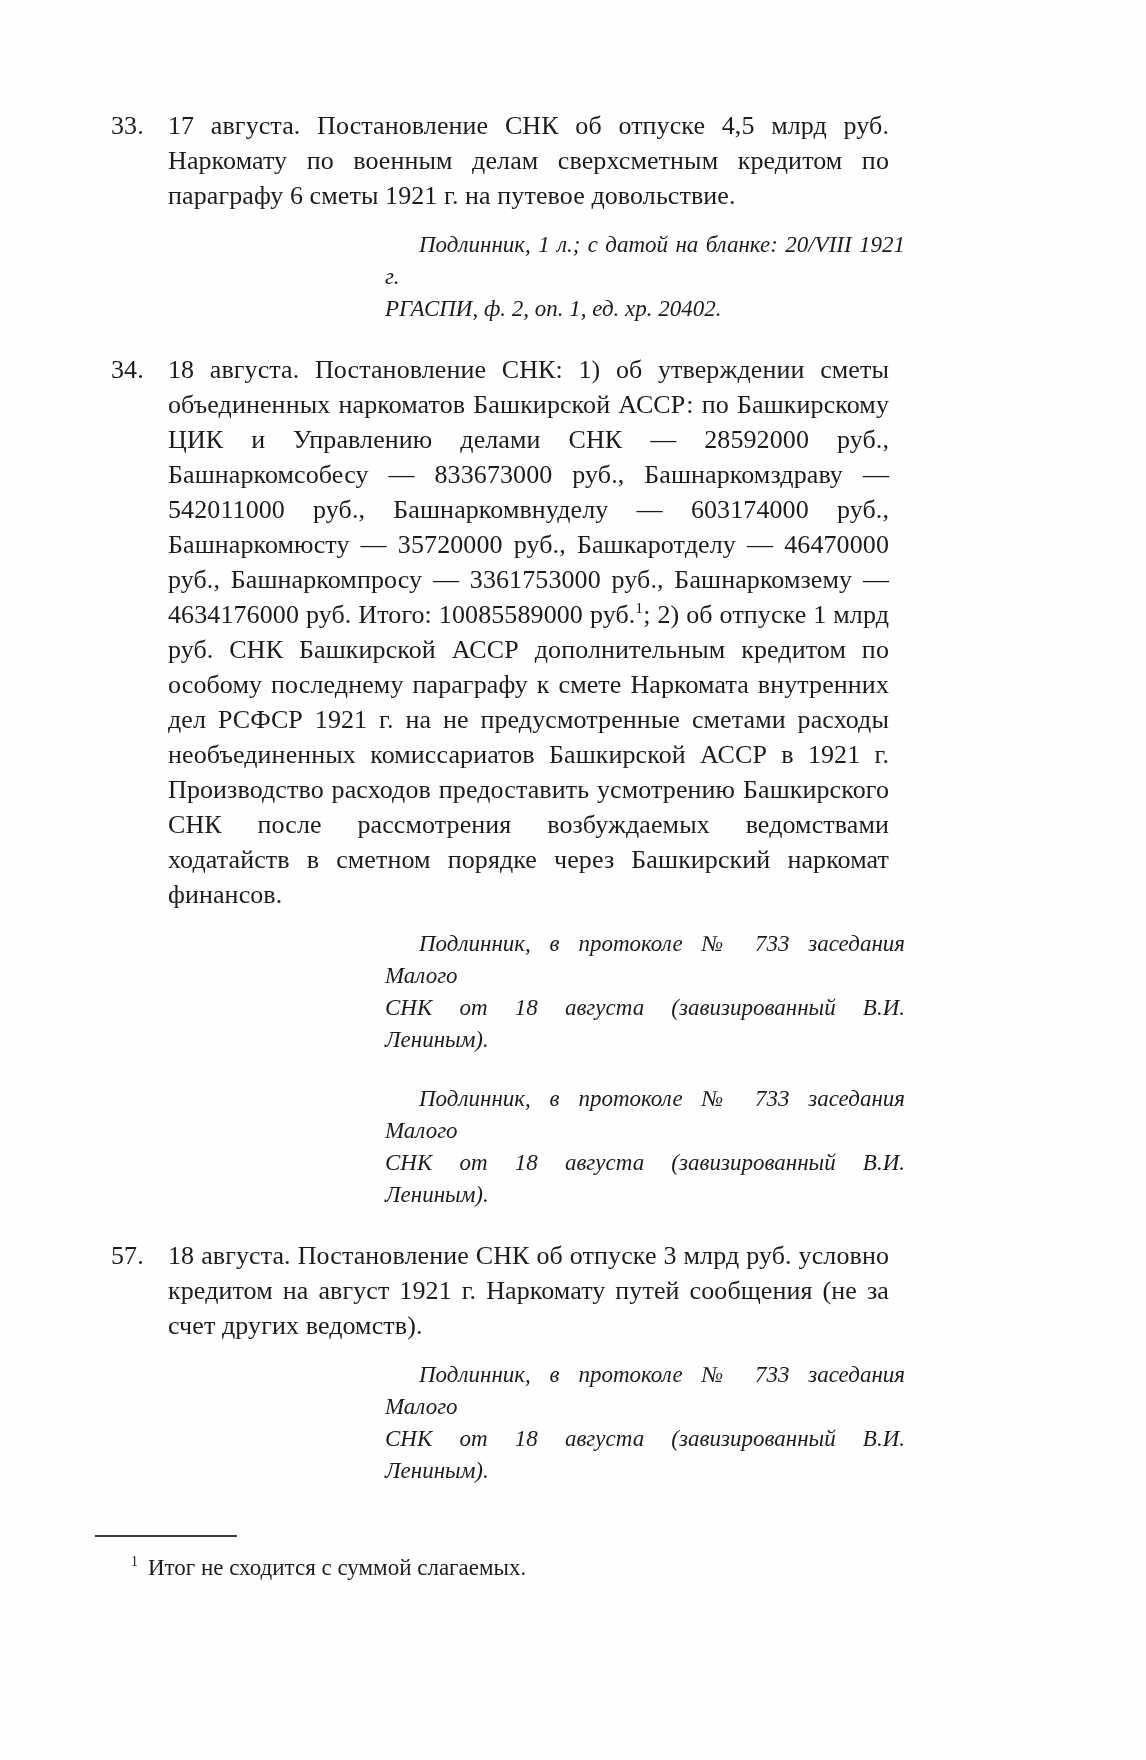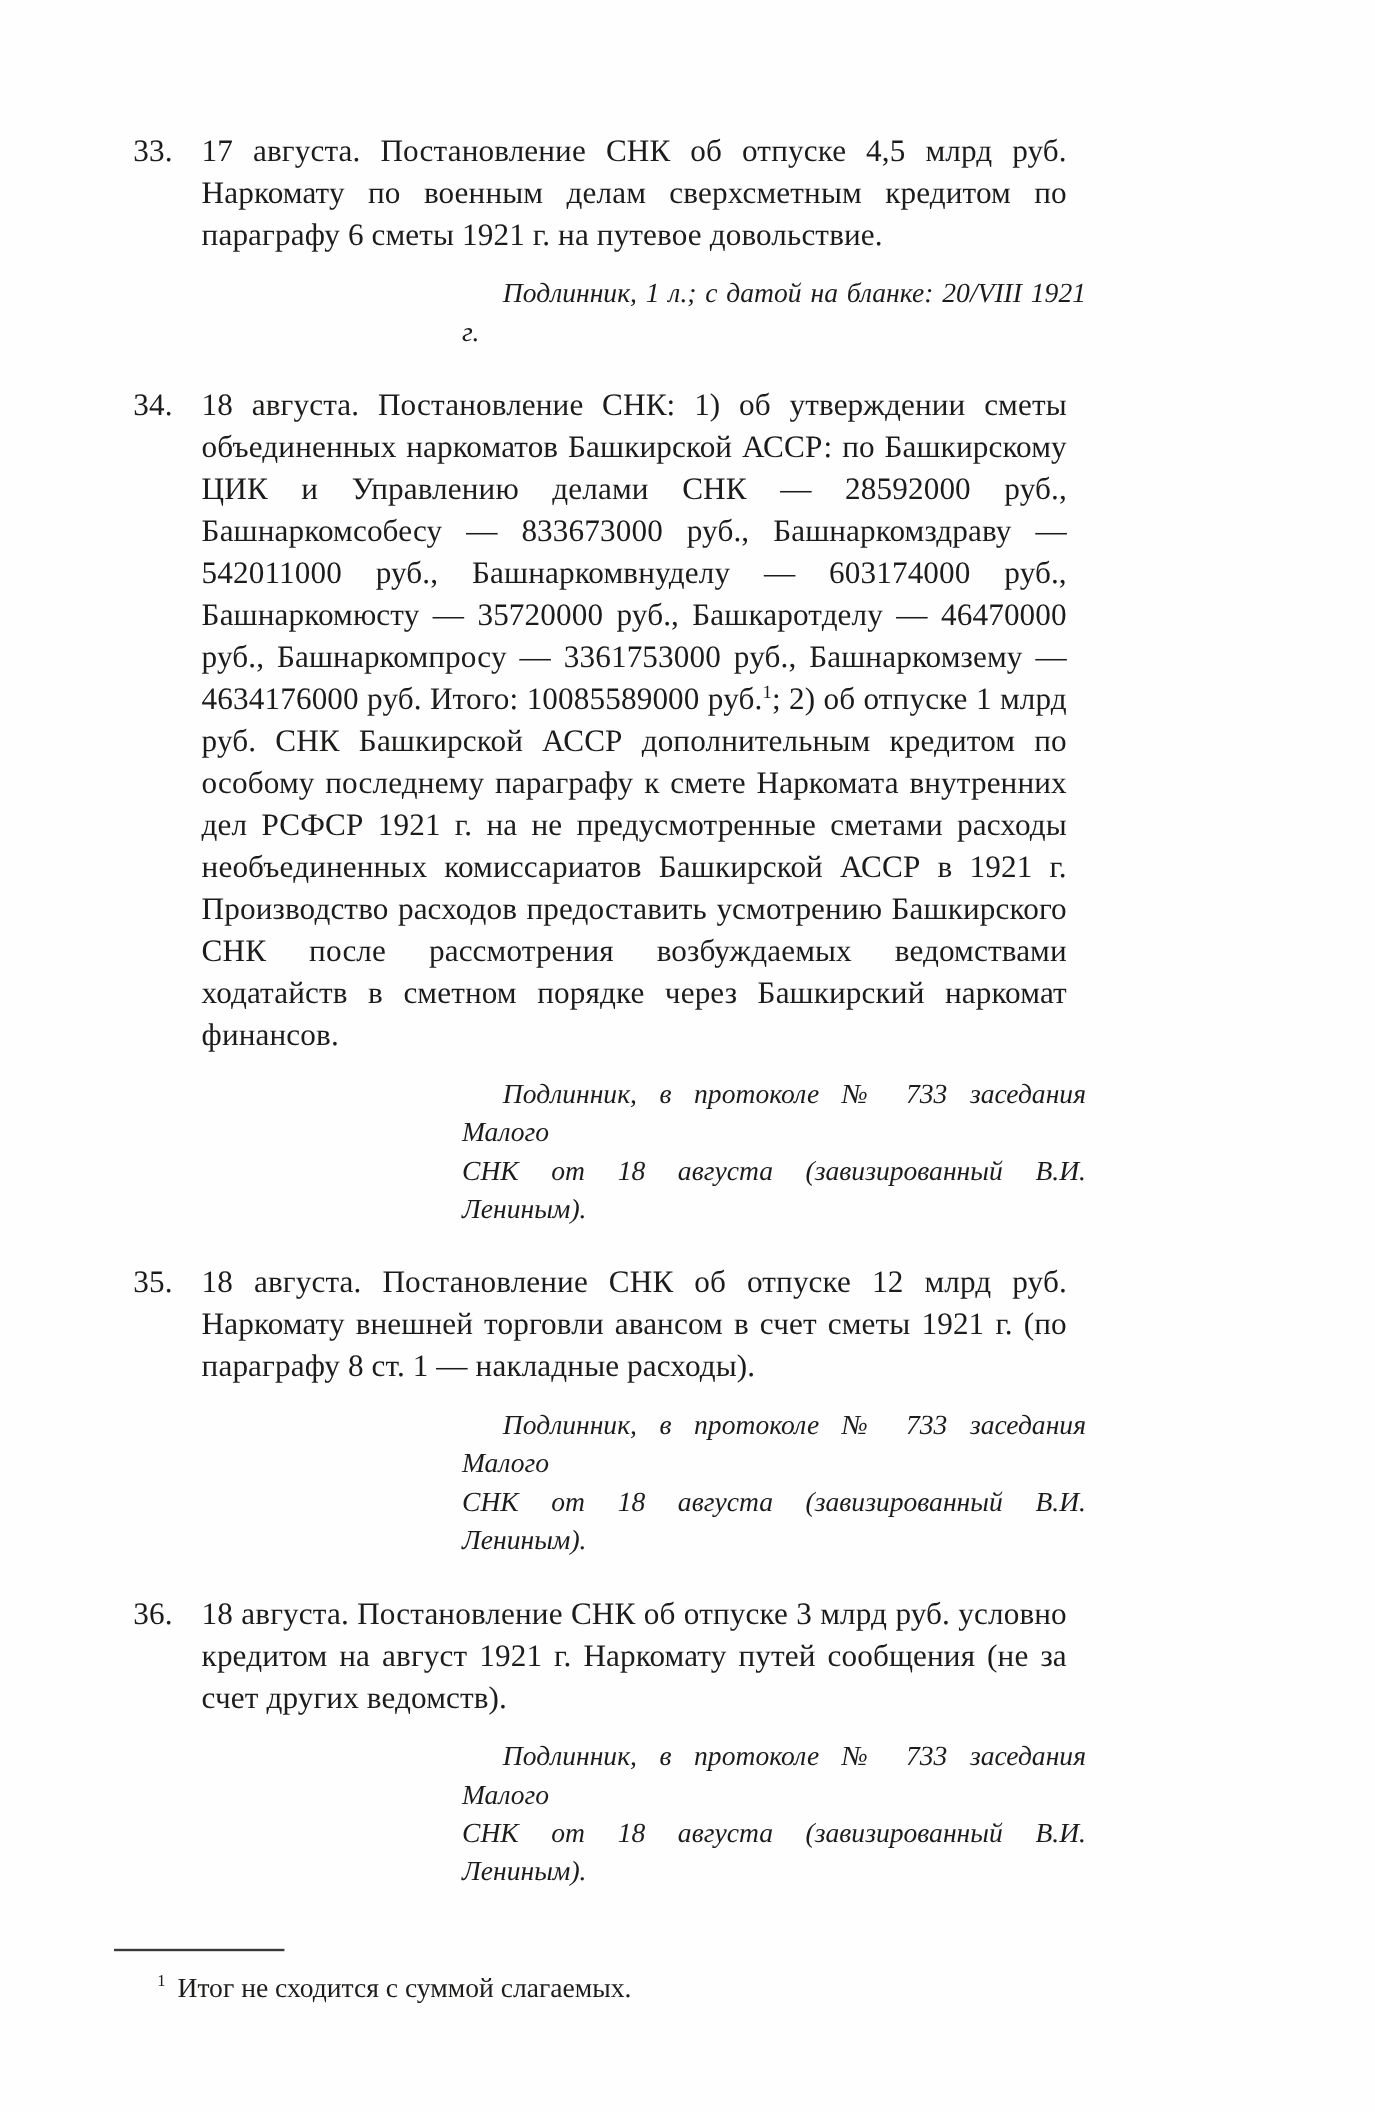--- a/index.html
+++ b/index.html
@@ -69,38 +69,38 @@
 </head>
 <body>
 
 <div class="page">
 
   <div class="entries">
       <div class="entry">
         <p class="entry-body"><span class="entry-number">33.</span><span>17 августа. Постановление СНК об отпуске 4,5 млрд руб. Наркомату по военным делам сверхсметным кредитом по параграфу 6 сметы 1921 г. на путевое довольствие.</span></p>
         <div class="entry-source">
           <div class="source-line">Подлинник, 1 л.; с датой на бланке: 20/VIII 1921 г.</div>
+          <div class="source-line">РГАСПИ, ф. 2, оп. 1, ед. хр. 20402.</div>
         </div>
       </div>
       <div class="entry">
         <p class="entry-body"><span class="entry-number">34.</span><span>18 августа. Постановление СНК: 1) об утверждении сметы объединенных наркоматов Башкирской АССР: по Башкирскому ЦИК и Управлению делами СНК — 28592000 руб., Башнаркомсобесу — 833673000 руб., Башнаркомздраву — 542011000 руб., Башнаркомвнуделу — 603174000 руб., Башнаркомюсту — 35720000 руб., Башкаротделу — 46470000 руб., Башнаркомпросу — 3361753000 руб., Башнаркомзему — 4634176000 руб. Итого: 10085589000 руб.</span><sup>1</sup><span>; 2) об отпуске 1 млрд руб. СНК Башкирской АССР дополнительным кредитом по особому последнему параграфу к смете Наркомата внутренних дел РСФСР 1921 г. на не предусмотренные сметами расходы необъединенных комиссариатов Башкирской АССР в 1921 г. Производство расходов предоставить усмотрению Башкирского СНК после рассмотрения возбуждаемых ведомствами ходатайств в сметном порядке через Башкирский наркомат финансов.</span></p>
         <div class="entry-source">
           <div class="source-line">Подлинник, в протоколе № 733 заседания Малого</div>
           <div class="source-line">СНК от 18 августа (завизированный В.И. Лениным).</div>
         </div>
       </div>
       <div class="entry">
-        <p class="entry-body"><span class="entry-number">35.</span><span>18 августа. Постановление СНК об отпуске 12 млрд руб. Наркомату внешней торговли авансом в счет сметы 1921 г. (по параграфу 8 ст. 1 — накладные расходы).</span></p>
         <div class="entry-source">
           <div class="source-line">Подлинник, в протоколе № 733 заседания Малого</div>
           <div class="source-line">СНК от 18 августа (завизированный В.И. Лениным).</div>
         </div>
       </div>
       <div class="entry">
-        <p class="entry-body"><span class="entry-number">36.</span><span>18 августа. Постановление СНК об отпуске 3 млрд руб. условно кредитом на август 1921 г. Наркомату путей сообщения (не за счет других ведомств).</span></p>
+        <p class="entry-body"><span class="entry-number">57.</span><span>18 августа. Постановление СНК об отпуске 3 млрд руб. условно кредитом на август 1921 г. Наркомату путей сообщения (не за счет других ведомств).</span></p>
         <div class="entry-source">
           <div class="source-line">Подлинник, в протоколе № 733 заседания Малого</div>
           <div class="source-line">СНК от 18 августа (завизированный В.И. Лениным).</div>
         </div>
       </div>
     </div>
 
   <hr class="footnote-sep">
 
   <div class="footnote">

